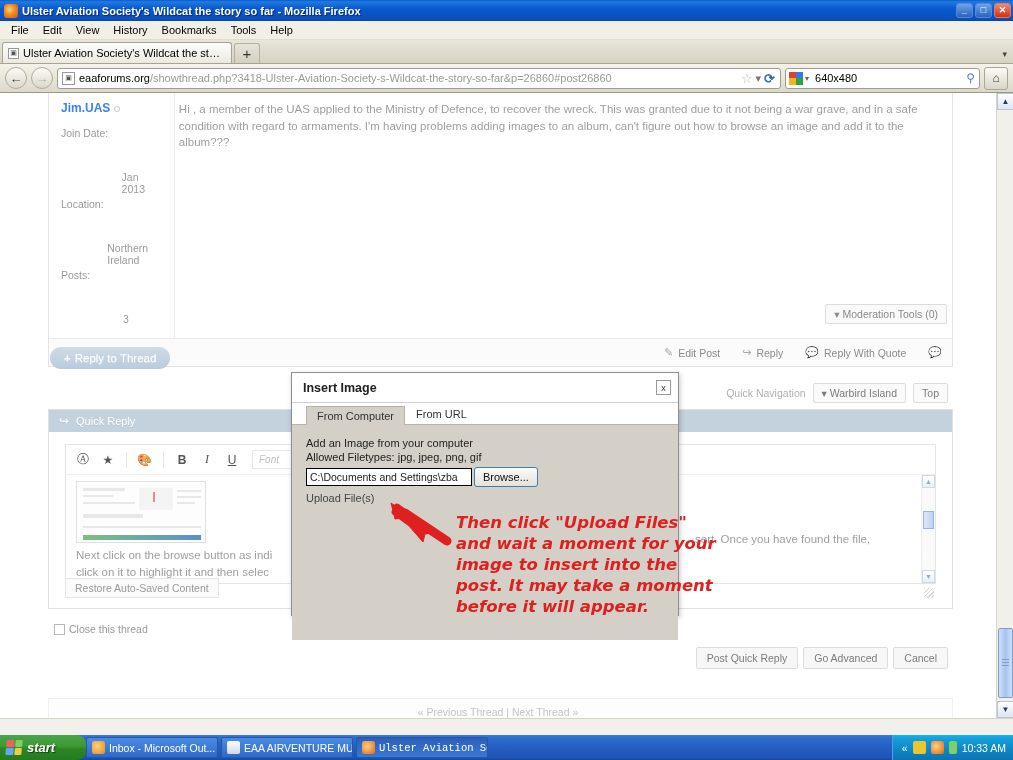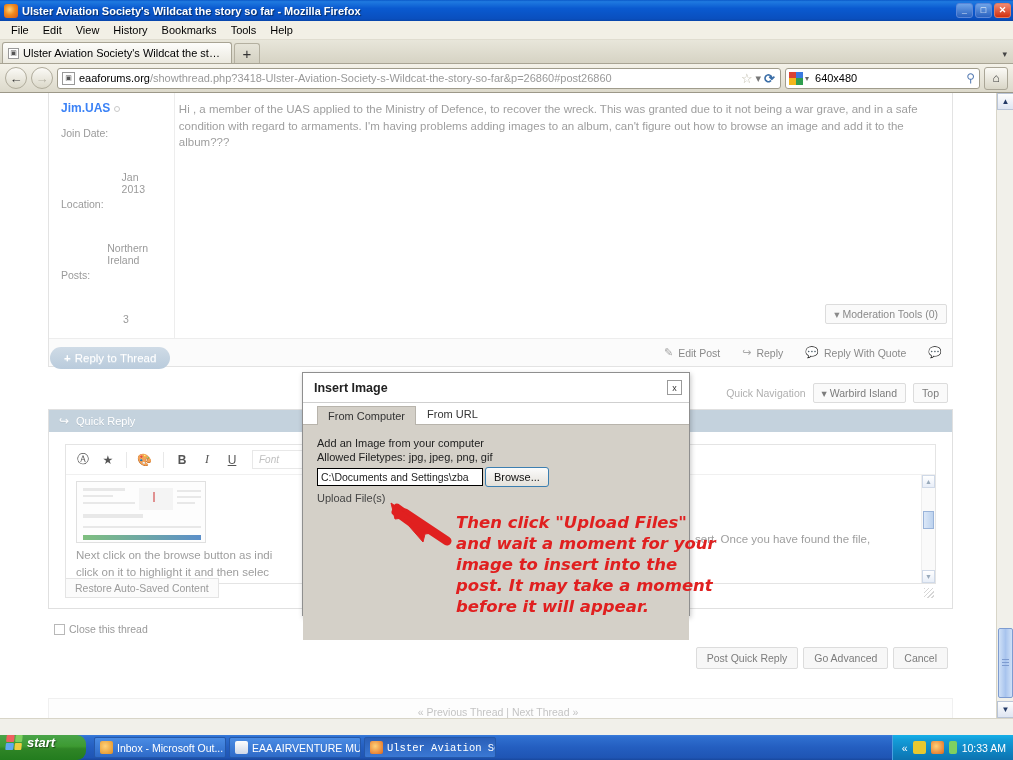--- a/index.html
+++ b/index.html
@@ -367,21 +367,21 @@
     text-align: center; font-size: 10.5px; color: #c4c4c4;
   }
   .threadsep {
     position: absolute; left: 48px; top: 605px; width: 905px;
     height: 42px; border: 1px solid #f0f0f0; background: #fdfdfd;
   }
 
   
   .dialog {
     position: absolute;
-    left: 302px; top: 279px; width: 388px; height: 244px;
+    left: 291px; top: 279px; width: 388px; height: 244px;
     background: #fff;
     border: 1px solid #8f8f8f;
     box-shadow: 1px 2px 5px rgba(0,0,0,.22);
     z-index: 40;
   }
   .dlg-titlebar {
     height: 30px; background: #fff;
     border-bottom: 1px solid #cfcfcf;
     display: flex; align-items: center;
     padding: 0 7px 0 11px;
@@ -448,32 +448,32 @@
   .taskbar {
     position: absolute; left: 0; bottom: 0;
     width: 1013px; height: 25px;
     background: linear-gradient(to bottom, #3a7ddc 0%, #2f6fd0 8%, #245ec0 50%, #1f55b4 90%, #19489e 100%);
     display: flex; align-items: center;
   }
   .startbtn {
     height: 25px; min-width: 86px;
     background: linear-gradient(to bottom, #49a449 0%, #3d9a32 45%, #2f8526 55%, #237c1e 100%);
     border-radius: 0 9px 9px 0;
-    display: flex; gap: 5px;
+    display: flex; align-items: center; gap: 5px;
     padding: 0 12px 0 6px;
     color: #fff; font-size: 13px; font-weight: bold; font-style: italic;
     text-shadow: 1px 1px 1px rgba(0,0,0,.5);
   }
   .winlogo {
     width: 16px; height: 15px;
     display: grid; grid-template-columns: 1fr 1fr; grid-template-rows: 1fr 1fr;
     gap: 1px; transform: skewX(-6deg);
   }
   .winlogo i { display: block; border-radius: 1px; }
-  .tasks { display: flex; align-items: center; gap: 3px; padding-left: 8px; flex: 1 1 auto; }
+  .tasks { display: flex; align-items: center; gap: 3px; flex: 1 1 auto; }
   .taskitem {
     height: 21px; width: 132px;
     background: linear-gradient(to bottom, #4a8ce4, #2e6ac8);
     border: 1px solid #2458aa; border-radius: 2px;
     display: flex; align-items: center; gap: 4px;
     padding: 0 5px;
     color: #fff; font-size: 10.5px;
     overflow: hidden; white-space: nowrap;
   }
   .taskitem.active {

